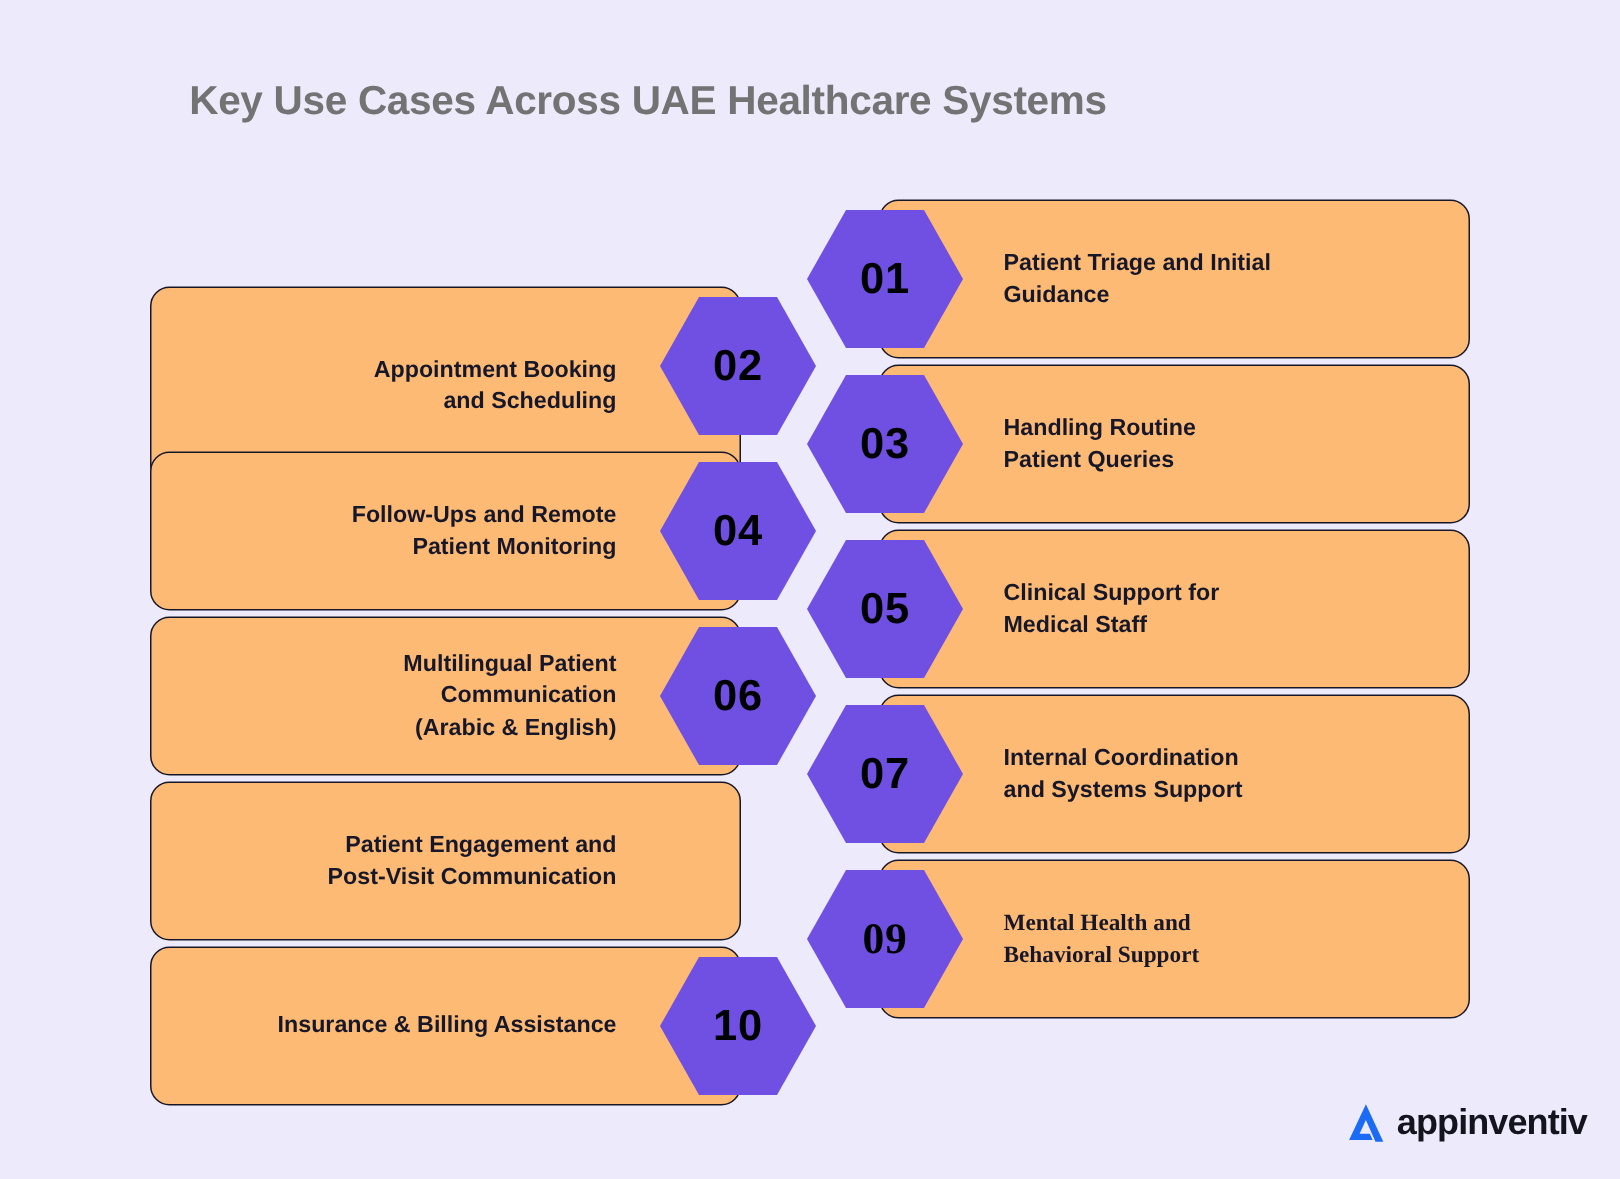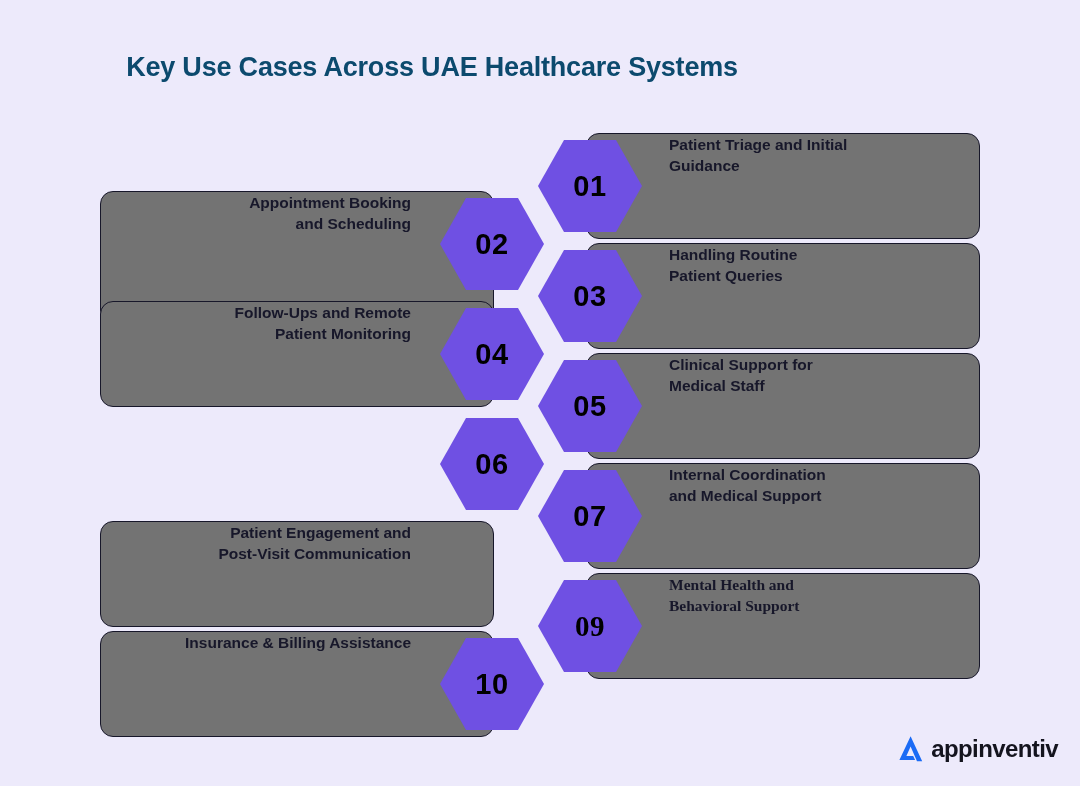--- a/index.html
+++ b/index.html
@@ -18,39 +18,40 @@
 
   
   #page-title {
     position: absolute;
     top: 52px;
     left: 0;
     width: 864px;
     text-align: center;
     font-size: 27px;
     font-weight: bold;
-    color: #0c4a6e;
+    color: #737373;
     letter-spacing: -0.2px;
   }
 
   
   #diagram {
     position: absolute;
     top: 0; left: 0;
     width: 1080px;
     height: 786px;
   }
 
   
   .card {
     position: absolute;
-    background: #737373;
+    background: #fdba74;
     border: 1.4px solid #17172a;
     border-radius: 13px;
     display: flex;
+    align-items: center;
     z-index: 1;
   }
   .card.left {
     left: 100px;
     width: 394px;
     justify-content: flex-end;
   }
   .card.right {
     left: 586px;
     width: 394px;
@@ -145,26 +146,31 @@
     <div class="hex" style="top: 308px; left: 440px;">
       <span class="hex-num">04</span>
     </div>
     <div class="card right" style="top: 353px; height: 106px;">
       <div class="card-label">Clinical Support for
 Medical Staff</div>
     </div>
     <div class="hex" style="top: 360px; left: 538px;">
       <span class="hex-num">05</span>
     </div>
+    <div class="card left" style="top: 411px; height: 106px;">
+      <div class="card-label">Multilingual Patient
+Communication
+(Arabic &amp; English)</div>
+    </div>
     <div class="hex" style="top: 418px; left: 440px;">
       <span class="hex-num">06</span>
     </div>
     <div class="card right" style="top: 463px; height: 106px;">
       <div class="card-label">Internal Coordination
-and Medical Support</div>
+and Systems Support</div>
     </div>
     <div class="hex" style="top: 470px; left: 538px;">
       <span class="hex-num">07</span>
     </div>
     <div class="card left" style="top: 521px; height: 106px;">
       <div class="card-label">Patient Engagement and
 Post-Visit Communication</div>
     </div>
     <div class="card right" style="top: 573px; height: 106px; font-family: Liberation Serif, serif;">
       <div class="card-label">Mental Health and

